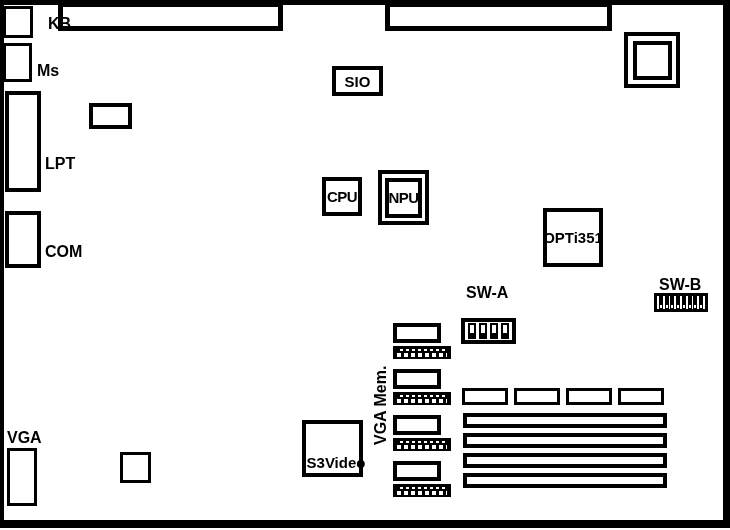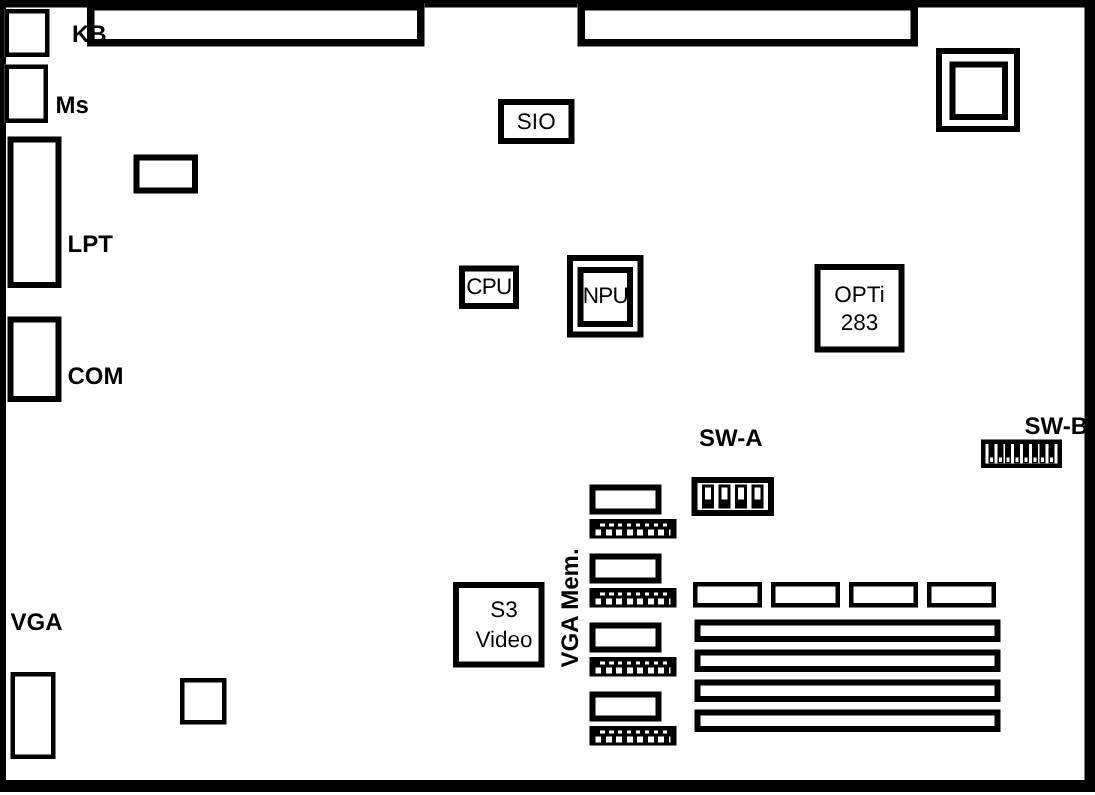--- a/index.html
+++ b/index.html
@@ -12,24 +12,24 @@
     border-style:solid;border-color:#000;border-width:5px 7px 8px 4px;
     box-sizing:border-box;background:transparent;
   }
   .rect{position:absolute;background:#fff;border:4px solid #000;box-sizing:border-box;}
   .b3{border-width:3px;}
   .b4{border-width:4px;}
   .b5{border-width:5px;}
   .box{
     position:absolute;background:#fff;border:4px solid #000;box-sizing:border-box;
     display:flex;align-items:center;justify-content:center;
-    font-weight:normal;font-size:15px;color:#000;line-height:19px;
+    font-weight:bold;font-size:15px;color:#000;line-height:19px;
   }
-  .box.col{flex-direction:column;}
-  .box.leftalign{align-items:center;justify-content:center;}
+  .box.col{flex-direction:row;margin-top:32px;}
+  .box.leftalign{align-items:flex-end;justify-content:center;}
   .lbl{
     position:absolute;font-weight:bold;font-size:16px;line-height:16px;color:#000;
     white-space:nowrap;
   }
   .vlabel{transform-origin:0 0;transform:rotate(-90deg);}
   
   .dip-a{
     position:absolute;width:55px;height:26px;border:4px solid #000;background:#fff;
     box-sizing:border-box;display:flex;align-items:center;justify-content:center;gap:3px;
   }
@@ -78,62 +78,62 @@
 <div class="lbl" style="left:37px;top:63px">Ms</div>
 
 <div class="rect b4" style="left:5px;top:91px;width:36px;height:101px"></div>
 <div class="lbl" style="left:45px;top:156px">LPT</div>
 
 <div class="rect b4" style="left:89px;top:103px;width:43px;height:26px"></div>
 
 <div class="rect b4" style="left:5px;top:211px;width:36px;height:57px"></div>
 <div class="lbl" style="left:45px;top:244px">COM</div>
 
-<div class="lbl" style="left:7px;top:408px">VGA</div>
+<div class="lbl" style="left:7px;top:430px">VGA</div>
 <div class="rect b3" style="left:7px;top:448px;width:30px;height:58px"></div>
 
 <div class="rect b3" style="left:120px;top:452px;width:31px;height:31px"></div>
 
 <div class="box b4" style="left:332px;top:66px;width:51px;height:30px">
   <span>SIO</span>
 </div>
 
-<div class="box b4" style="left:306px;top:177px;width:40px;height:29px;letter-spacing:-0.5px">
+<div class="box b4" style="left:322px;top:177px;width:40px;height:39px;letter-spacing:-0.5px">
   <span>CPU</span>
 </div>
 
 <div class="box b4" style="left:378px;top:170px;width:51px;height:55px">
   <div class="box b4 inner-static" style="width:37px;height:40px;letter-spacing:-0.5px">
     <span>NPU</span>
   </div>
 </div>
 
 <div class="box b5 col" style="left:543px;top:176px;width:60px;height:59px">
   <span>OPTi</span>
-  <span>283</span>
+  <span>351</span>
 </div>
 
 <div class="box b4" style="left:624px;top:32px;width:56px;height:56px">
   <div class="rect b4 inner-static" style="width:39px;height:39px"></div>
 </div>
 
 <div class="box b4 col leftalign" style="left:302px;top:388px;width:61px;height:57px;padding-left:7px;line-height:20px">
   <span>S3</span>
   <span>Video</span>
 </div>
 
 <div class="lbl" style="left:466px;top:285px">SW-A</div>
 <div class="dip-a" style="left:461px;top:318px">
     <div class="dipa-slot"></div>
     <div class="dipa-slot"></div>
     <div class="dipa-slot"></div>
     <div class="dipa-slot"></div>
   </div>
 
-<div class="lbl" style="left:683px;top:277px">SW-B</div>
+<div class="lbl" style="left:659px;top:277px">SW-B</div>
 <div class="dip-b" style="left:654px;top:293px">
     <div class="dipb-slot"></div>
     <div class="dipb-slot"></div>
     <div class="dipb-slot"></div>
     <div class="dipb-slot"></div>
     <div class="dipb-slot"></div>
     <div class="dipb-slot"></div>
     <div class="dipb-slot"></div>
     <div class="dipb-slot"></div>
   </div>

